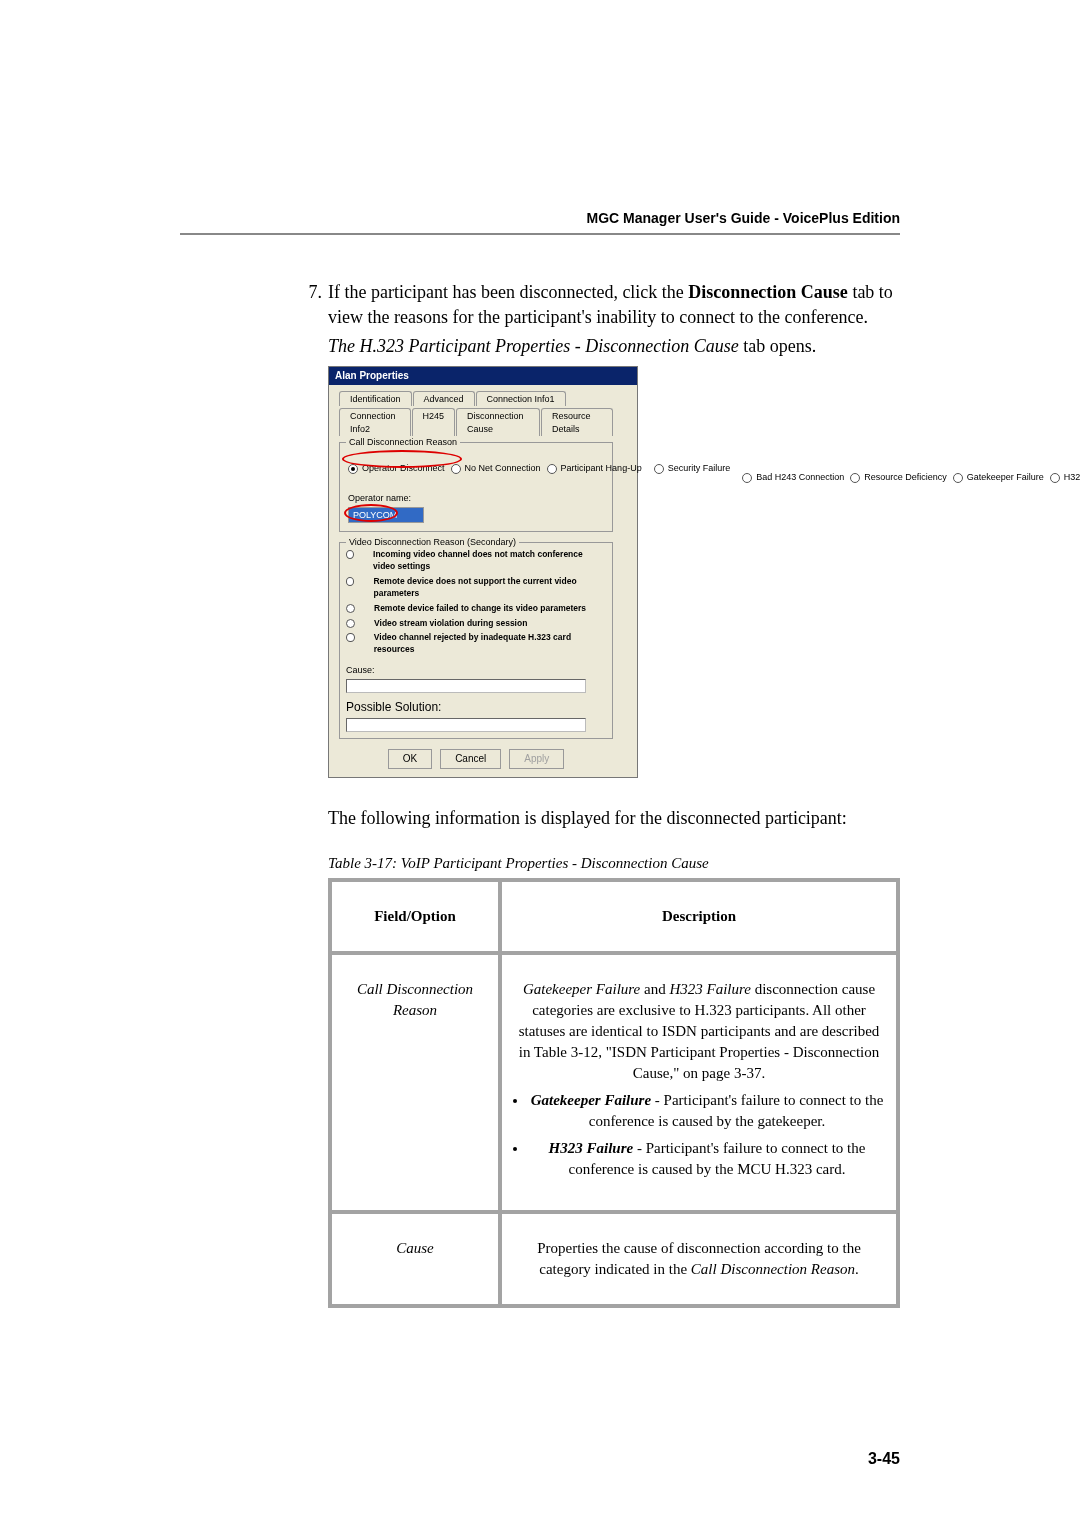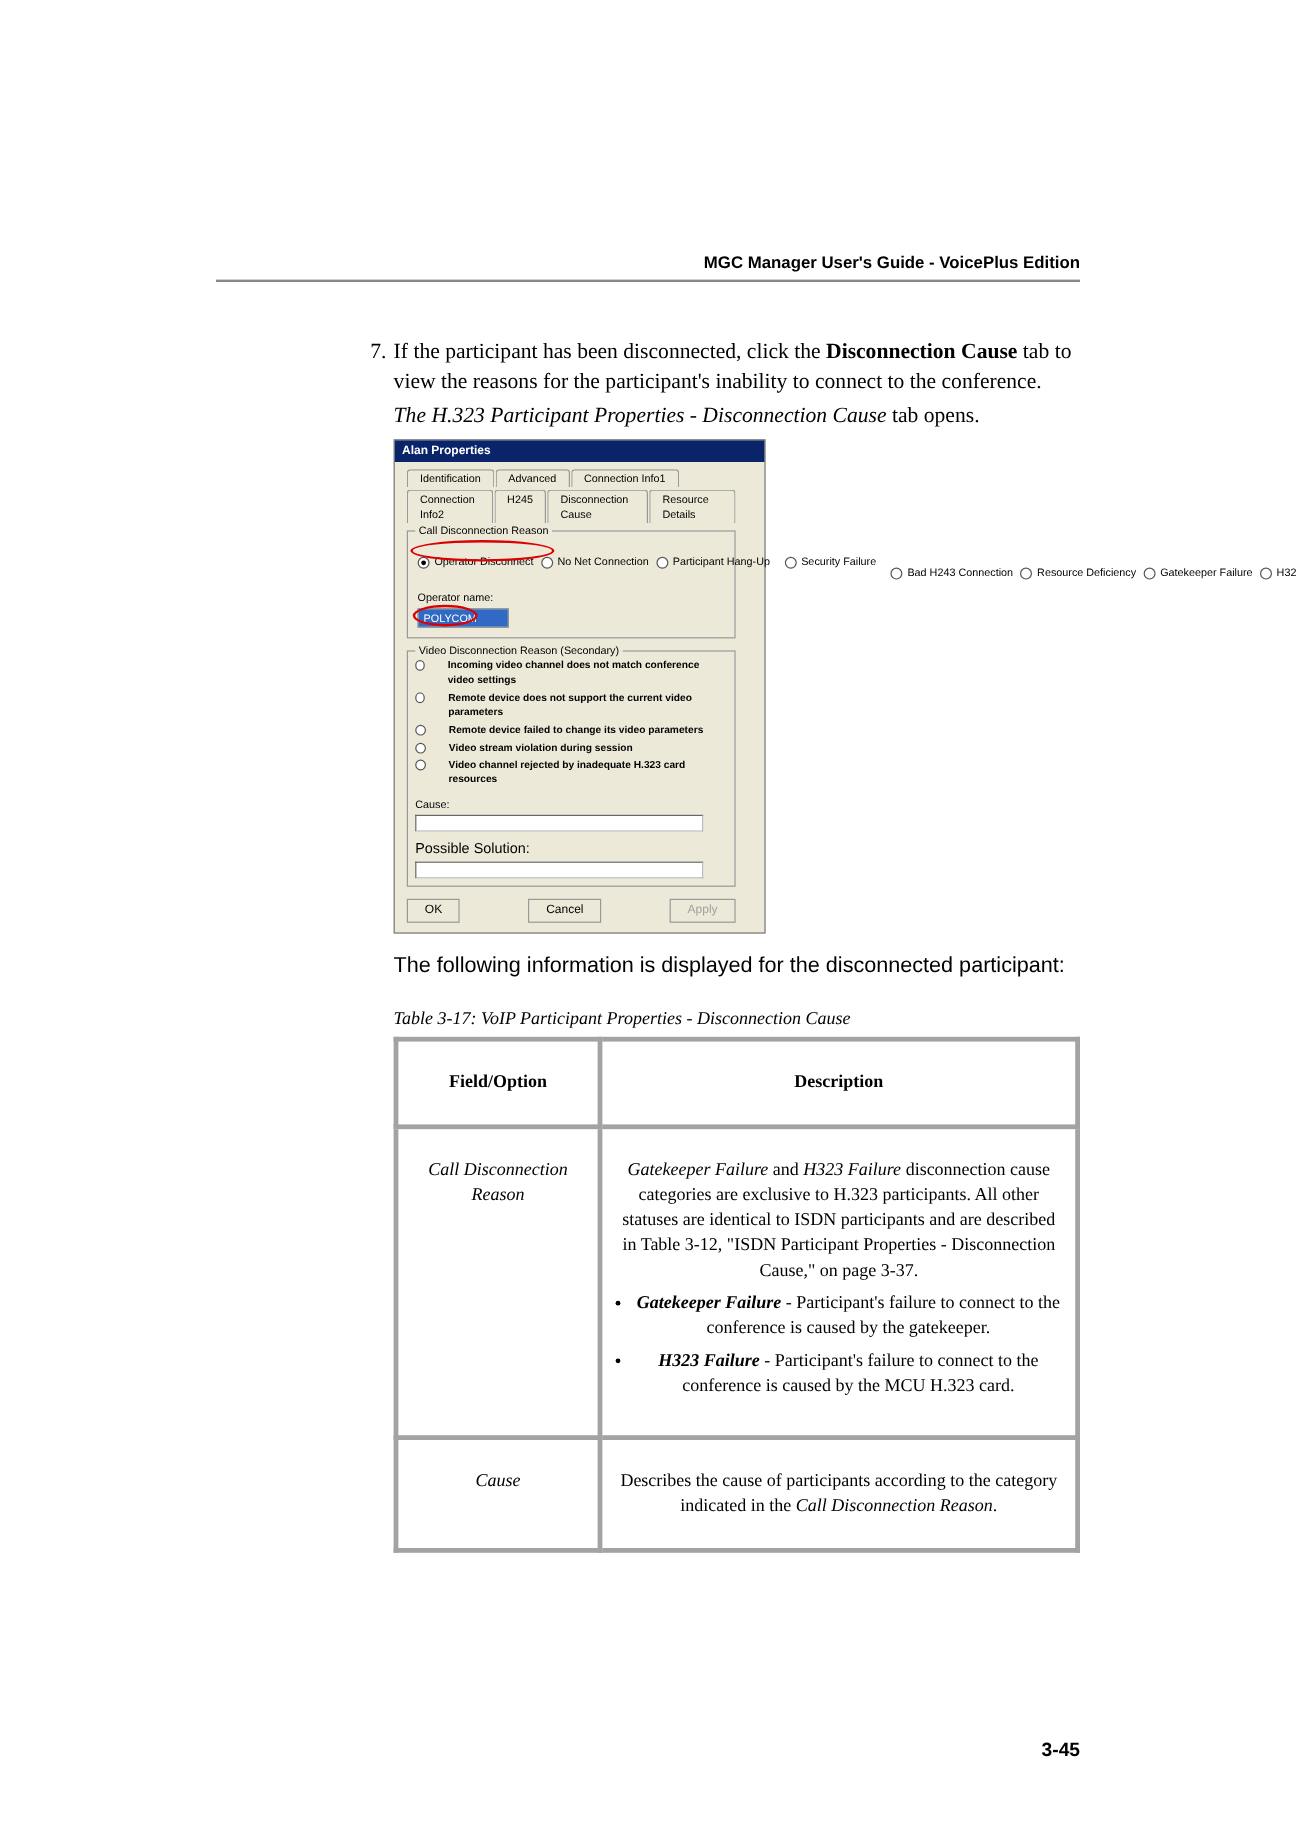--- a/index.html
+++ b/index.html
@@ -143,31 +143,31 @@
     font-size: 8.5px; margin-bottom: 3px; font-weight: bold;
   }
   .sec-item .radio-dot { width: 9px; height: 9px; margin-top: 1px; }
   .cause-area { margin-top: 8px; }
   .cause-label { font-size: 9px; margin-bottom: 2px; }
   .cause-box {
     border: 1px inset #bbb; background: #fff; height: 14px; width: 240px;
   }
   .ps-label { font-size: 12px; margin-top: 6px; margin-bottom: 2px; }
   .dlg-btns {
-    display: flex; gap: 8px; justify-content: space-between; margin-top: 10px;
+    display: flex; gap: 8px; justify-content: center; margin-top: 10px;
   }
   .dlg-btn {
     border: 1px solid #999; background: #ece9d8;
     padding: 2px 14px; font-size: 10px;
   }
   .dlg-btn.disabled { color: #a0a0a0; }
   .body-text {
-    font-family: Liberation Sans, sans-serif;
+    font-family: Liberation Serif, serif;
     font-size: 18px;
-    margin-top: 14px;
+    margin-top: 28px;
   }
   .table-caption {
     font-style: italic;
     font-size: 15px;
     margin-top: 22px;
     margin-bottom: 4px;
   }
   .info-table {
     width: 100%;
     border-collapse: collapse;
@@ -333,21 +333,21 @@
             <span class="ital">Gatekeeper Failure</span><span> and </span><span class="ital">H323 Failure</span><span> disconnection cause categories are exclusive to H.323 participants. All other statuses are identical to ISDN participants and are described in Table 3-12, "ISDN Participant Properties - Disconnection Cause," on page 3-37.</span>
             <ul class="desc-list">
               <li><span class="bold-ital">Gatekeeper Failure</span><span> - Participant's failure to connect to the conference is caused by the gatekeeper.</span></li>
               <li><span class="bold-ital">H323 Failure</span><span> - Participant's failure to connect to the conference is caused by the MCU H.323 card.</span></li>
             </ul>
           </td>
         </tr>
         <tr>
           <td class="field-col">Cause</td>
           <td class="desc-col">
-            <span>Describes the cause of participants according to the category indicated in the </span><span class="ital">Call Disconnection Reason</span><span>.</span>
+            <span>Properties the cause of disconnection according to the category indicated in the </span><span class="ital">Call Disconnection Reason</span><span>.</span>
           </td>
         </tr>
       </tbody>
     </table>
   </div>
 </div>
 
 <div class="page-num">3-45</div>
 
 </body></html>

